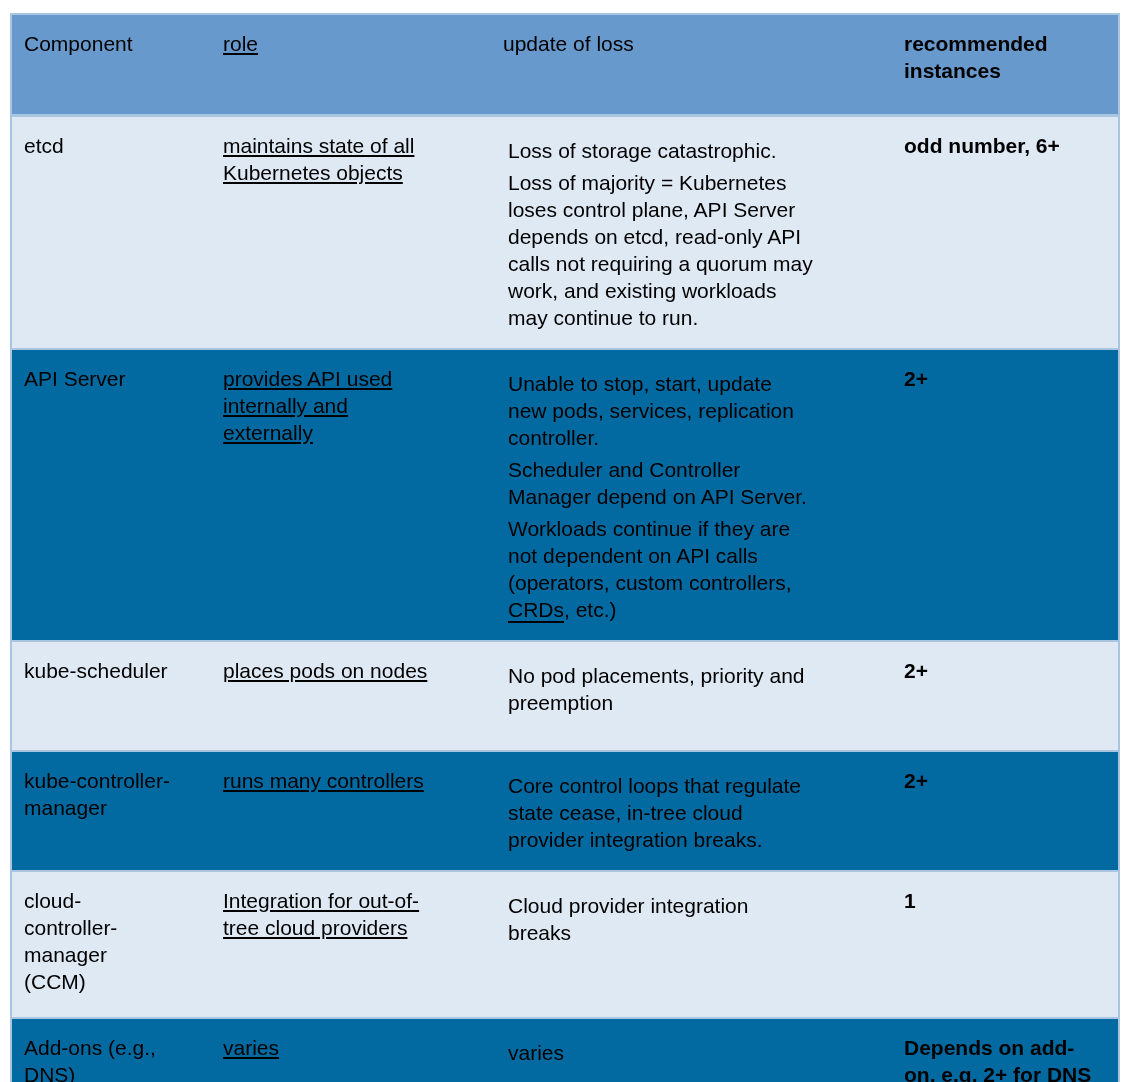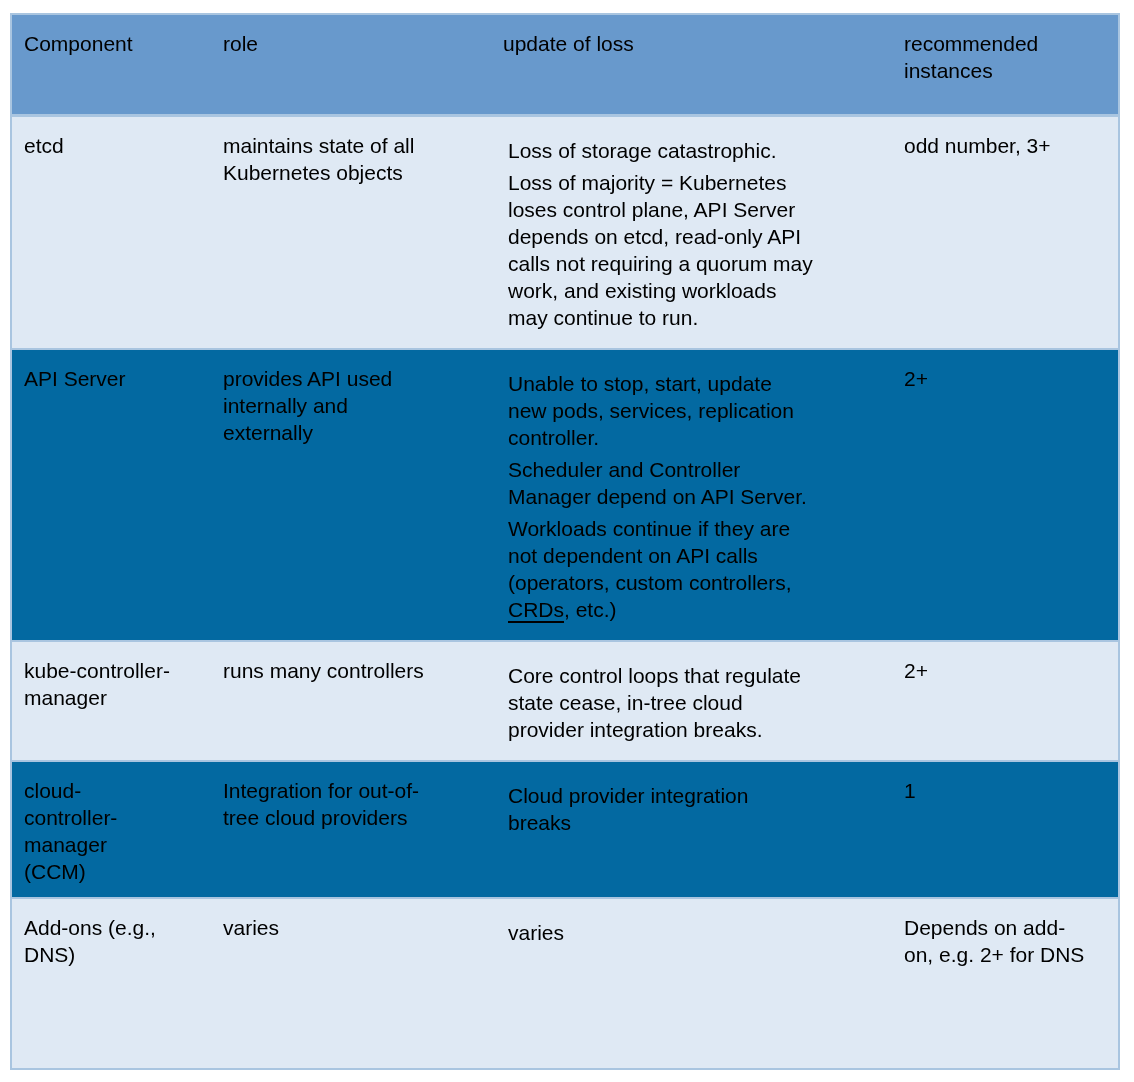--- a/index.html
+++ b/index.html
@@ -31,37 +31,37 @@
   th, td {
     vertical-align: top;
     text-align: left;
     font-weight: normal;
     box-sizing: border-box;
     padding: 15px 24px 12px 12px;
     overflow-wrap: break-word;
   }
   
   th:nth-child(1), td:nth-child(1) { padding-right: 38px; }
-  th:nth-child(2), td:nth-child(2) { padding-right: 58px; }
+  th:nth-child(2), td:nth-child(2) { padding-right: 58px; text-decoration: underline; }
   th:nth-child(3), td:nth-child(3) { padding-right: 74px; }
-  th:nth-child(4), td:nth-child(4) { padding-right: 24px; }
+  th:nth-child(4), td:nth-child(4) { padding-right: 24px; font-weight: bold; }
 
   thead th {
     background: var(--header-bg, #6899CC);
     border-bottom: 3px solid var(--border, #A9C5E0);
     height: 101px;
   }
   tbody td { border-bottom: 2px solid var(--border, #A9C5E0); background: #0369a1; }
   tbody tr:nth-child(odd) td { background: var(--alt-row-bg, #DFE9F4); }
 
   tbody tr:nth-child(1) td { height: 204px; }
   tbody tr:nth-child(2) td { height: 209px; }
   tbody tr:nth-child(3) td { height: 110px; }
   tbody tr:nth-child(4) td { height: 108px; }
-  tbody tr:nth-child(5) td { height: 171px; }
+  tbody tr:nth-child(5) td { height: 147px; }
   tbody tr:nth-child(6) td { height: 128px; }
 
   .para { margin: 5px; }
   .squiggle {
     text-decoration-line: underline;
     text-decoration-style: wavy;
     text-decoration-color: var(--squiggle, #D23F31);
     text-decoration-thickness: 1px;
     text-underline-offset: 4px;
     text-decoration-skip-ink: none;
@@ -89,34 +89,42 @@
     </thead>
     <tbody>
 
       <tr>
         <td>etcd</td>
         <td>maintains state of all Kubernetes objects</td>
         <td>
           <div class="para">Loss of storage catastrophic.</div>
           <div class="para">Loss of majority = Kubernetes loses control plane, API Server depends on etcd, read-only API calls not requiring a quorum may work, and existing workloads may continue to run.</div>
         </td>
-        <td>odd number, 3+</td>
+        <td>odd number, 6+</td>
       </tr>
 
       <tr>
         <td>API Server</td>
         <td>provides API used internally and externally</td>
         <td>
           <div class="para">Unable to stop, start, update new pods, services, replication controller.</div>
           <div class="para">Scheduler and Controller Manager depend on API Server.</div>
           <div class="para"><span>Workloads continue if they are not dependent on API calls (operators, custom controllers, </span><span class="squiggle">CRDs</span><span>, etc.)</span></div>
         </td>
         <td>2+</td>
       </tr>
 
+      <tr>
+        <td>kube-scheduler</td>
+        <td>places pods on nodes</td>
+        <td>
+          <div class="para">No pod placements, priority and preemption</div>
+        </td>
+        <td>2+</td>
+      </tr>
 
       <tr>
         <td>kube-controller-manager</td>
         <td>runs many controllers</td>
         <td>
           <div class="para">Core control loops that regulate state cease, in-tree cloud provider integration breaks.</div>
         </td>
         <td>2+</td>
       </tr>
 

